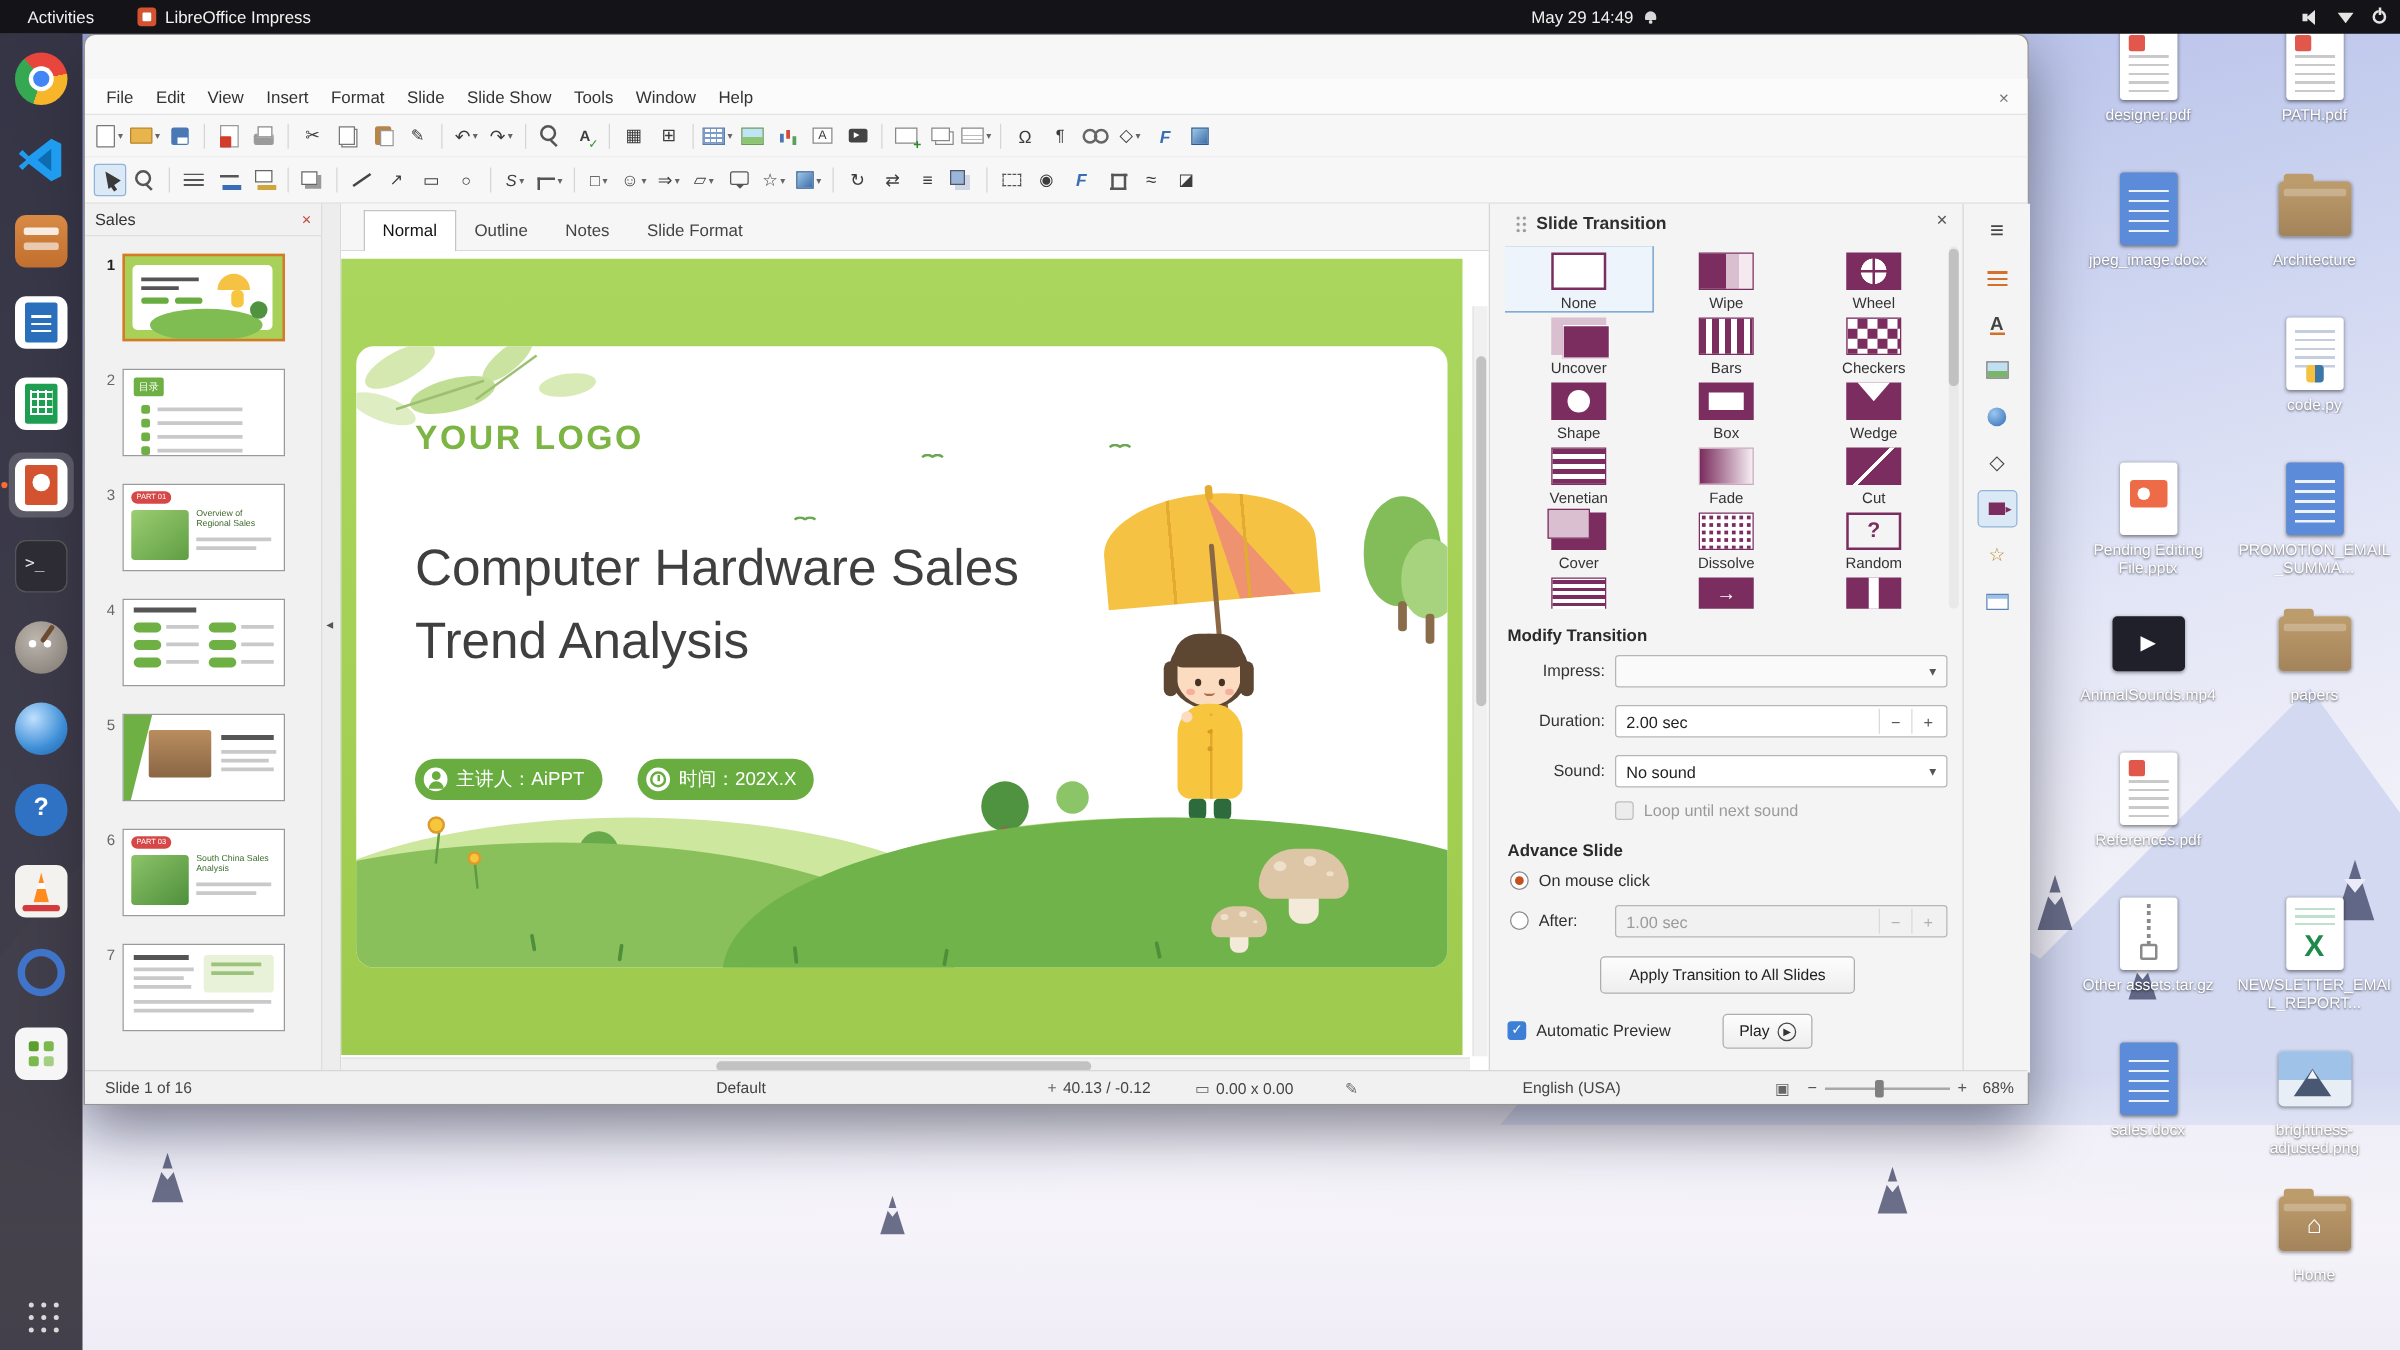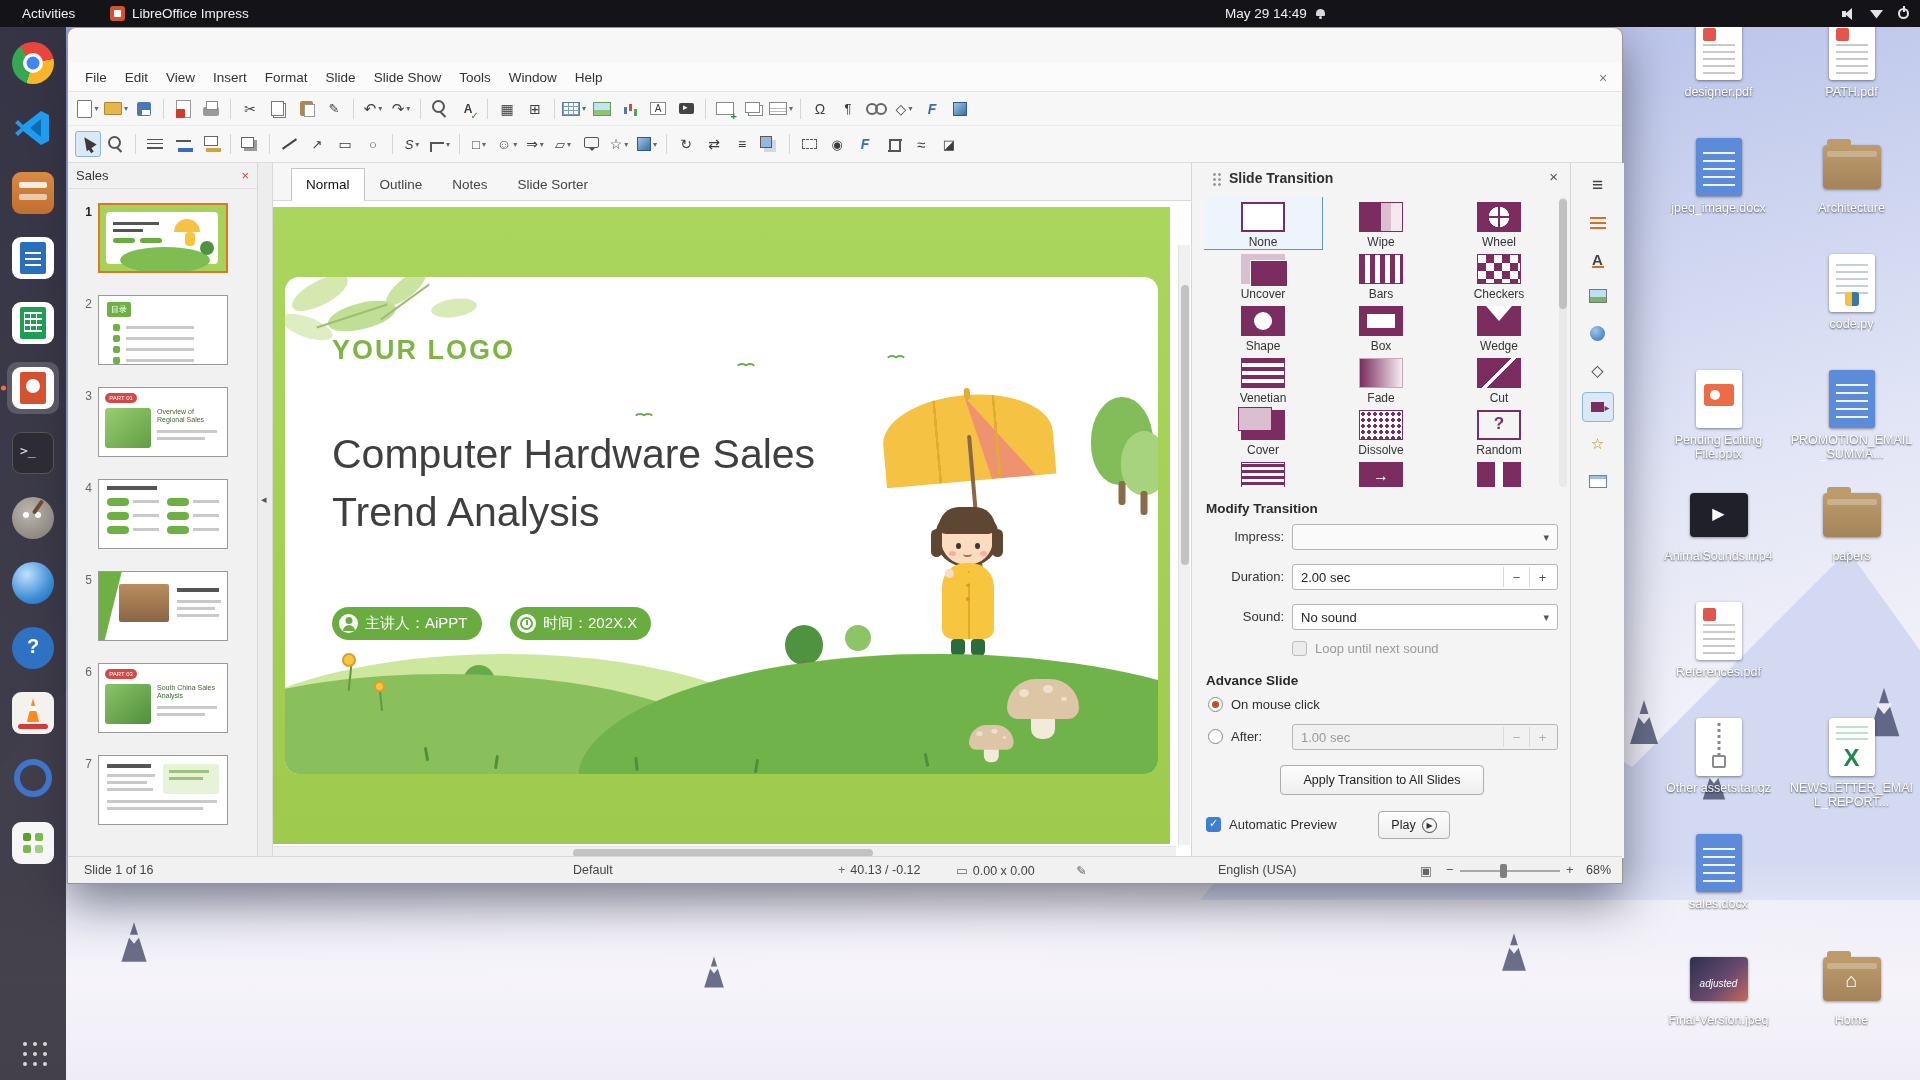--- a/index.html
+++ b/index.html
@@ -444,27 +444,25 @@
         <div class="page pg-xlsx"></div>
       </div>
     <div class="dlabel">NEWSLETTER_EMAIL_REPORT...</div>
   </div>
   <div class="dcell" style="grid-area:8/1">
     <div class="dart">
         <div class="page pg-docx"></div>
       </div>
     <div class="dlabel">sales.docx</div>
   </div>
-  <div class="dcell" style="grid-area:9/1">
-    <div class="dart">
-      <div class="thumb-media tm-art">
-          <span class="overlay-txt">adjusted</span>
-        </div>
-    </div>
-    <div class="dlabel">Final-Version.jpeg</div>
+  <div class="dcell" style="grid-area:8/2">
+    <div class="dart">
+        <div class="thumb-media tm-mount"></div>
+      </div>
+    <div class="dlabel">brightness-adjusted.png</div>
   </div>
   <div class="dcell" style="grid-area:9/2">
     <div class="dart">
         <div class="folder home-f">
           <span class="house">⌂</span>
         </div>
       </div>
     <div class="dlabel">Home</div>
   </div>
 </div>
@@ -735,21 +733,21 @@
       </div>
     </div>
 
     <div class="splitL"></div>
 
     <div class="workspace">
       <div class="tabbar">
         <span class="tab active">Normal</span>
         <span class="tab">Outline</span>
         <span class="tab">Notes</span>
-        <span class="tab">Slide Sorter</span>
+        <span class="tab">Slide Format</span>
       </div>
       <div class="canvas">
         <div class="slide">
           <div class="sw">
 
             <span class="blob" style="left:-80px;bottom:-90px;width:600px;height:210px;background:#cde79f"></span>
             <span class="blob" style="right:-100px;bottom:-110px;width:660px;height:230px;background:#bede8e"></span>
 
             <span class="blob trunk" style="left:806px;top:120px;width:62px;height:88px;border-radius:50% 50% 46% 46%;background:#82bd59"></span>
             <span class="blob trunk" style="left:836px;top:154px;width:46px;height:64px;border-radius:50% 50% 46% 46%;background:#a7d37f"></span>

